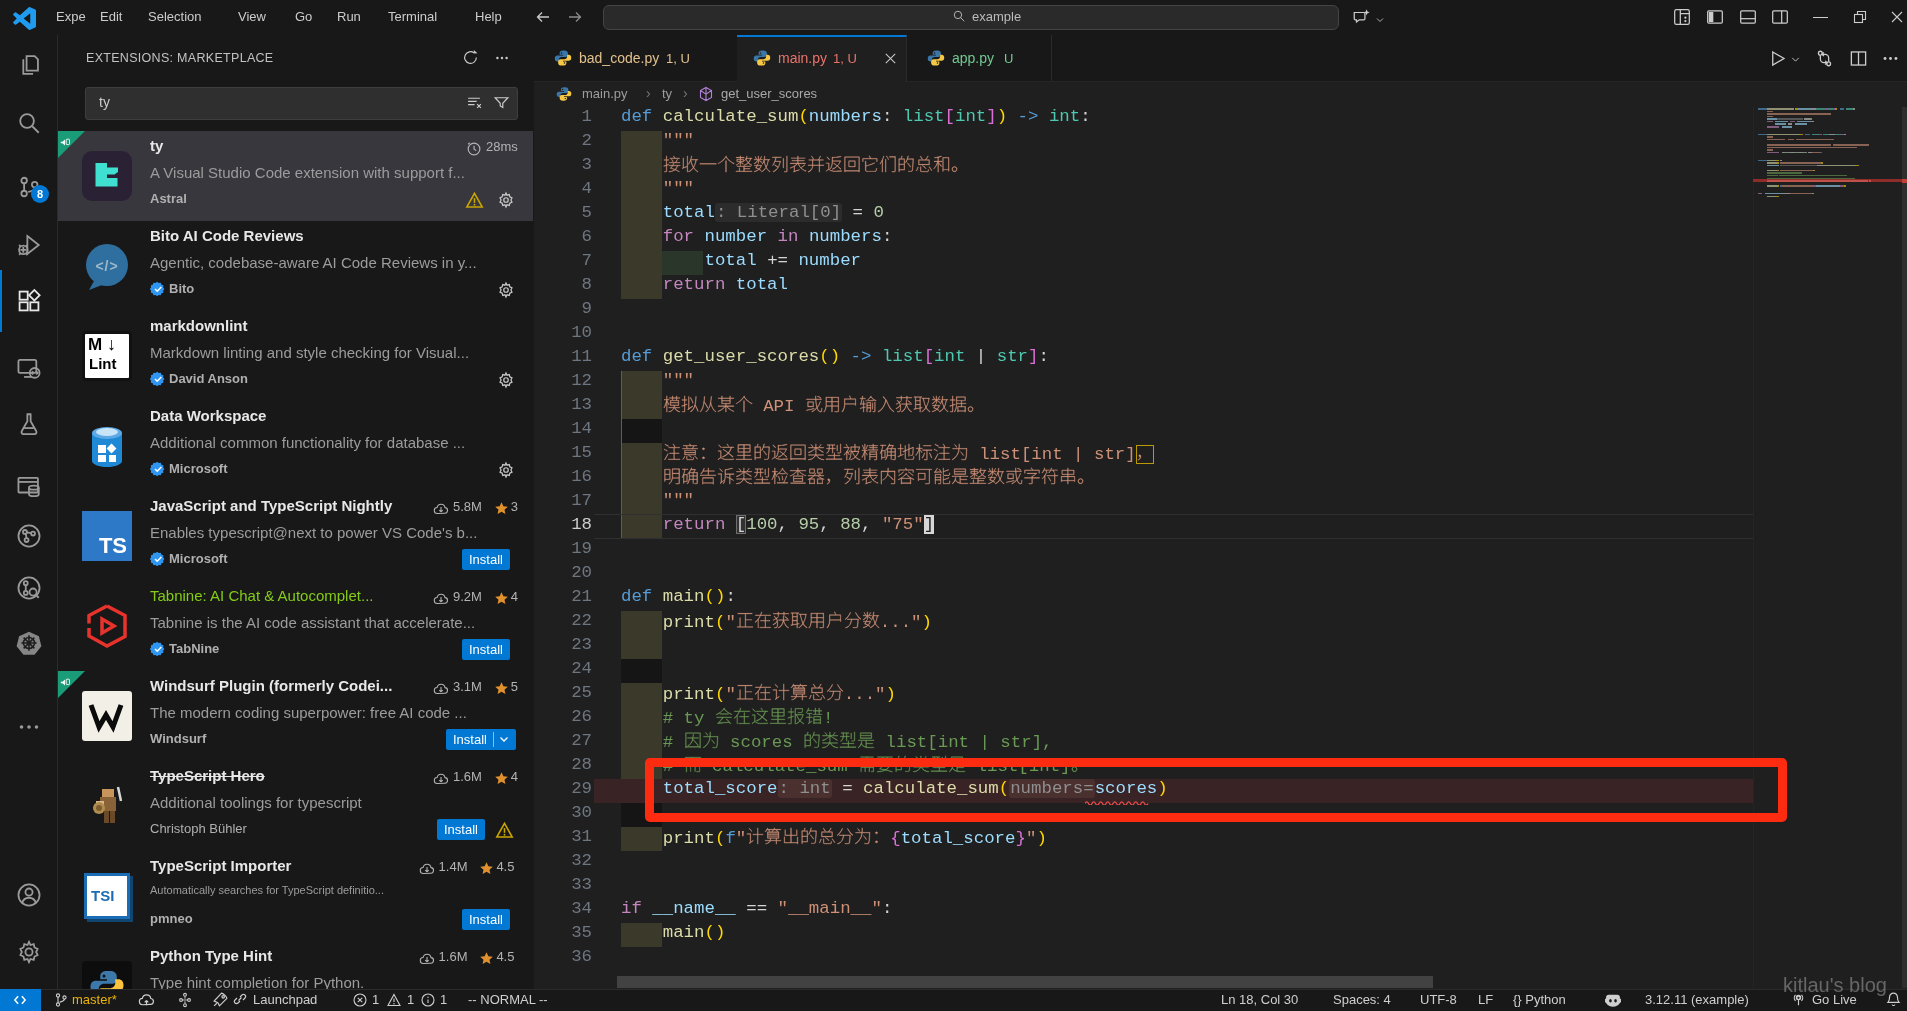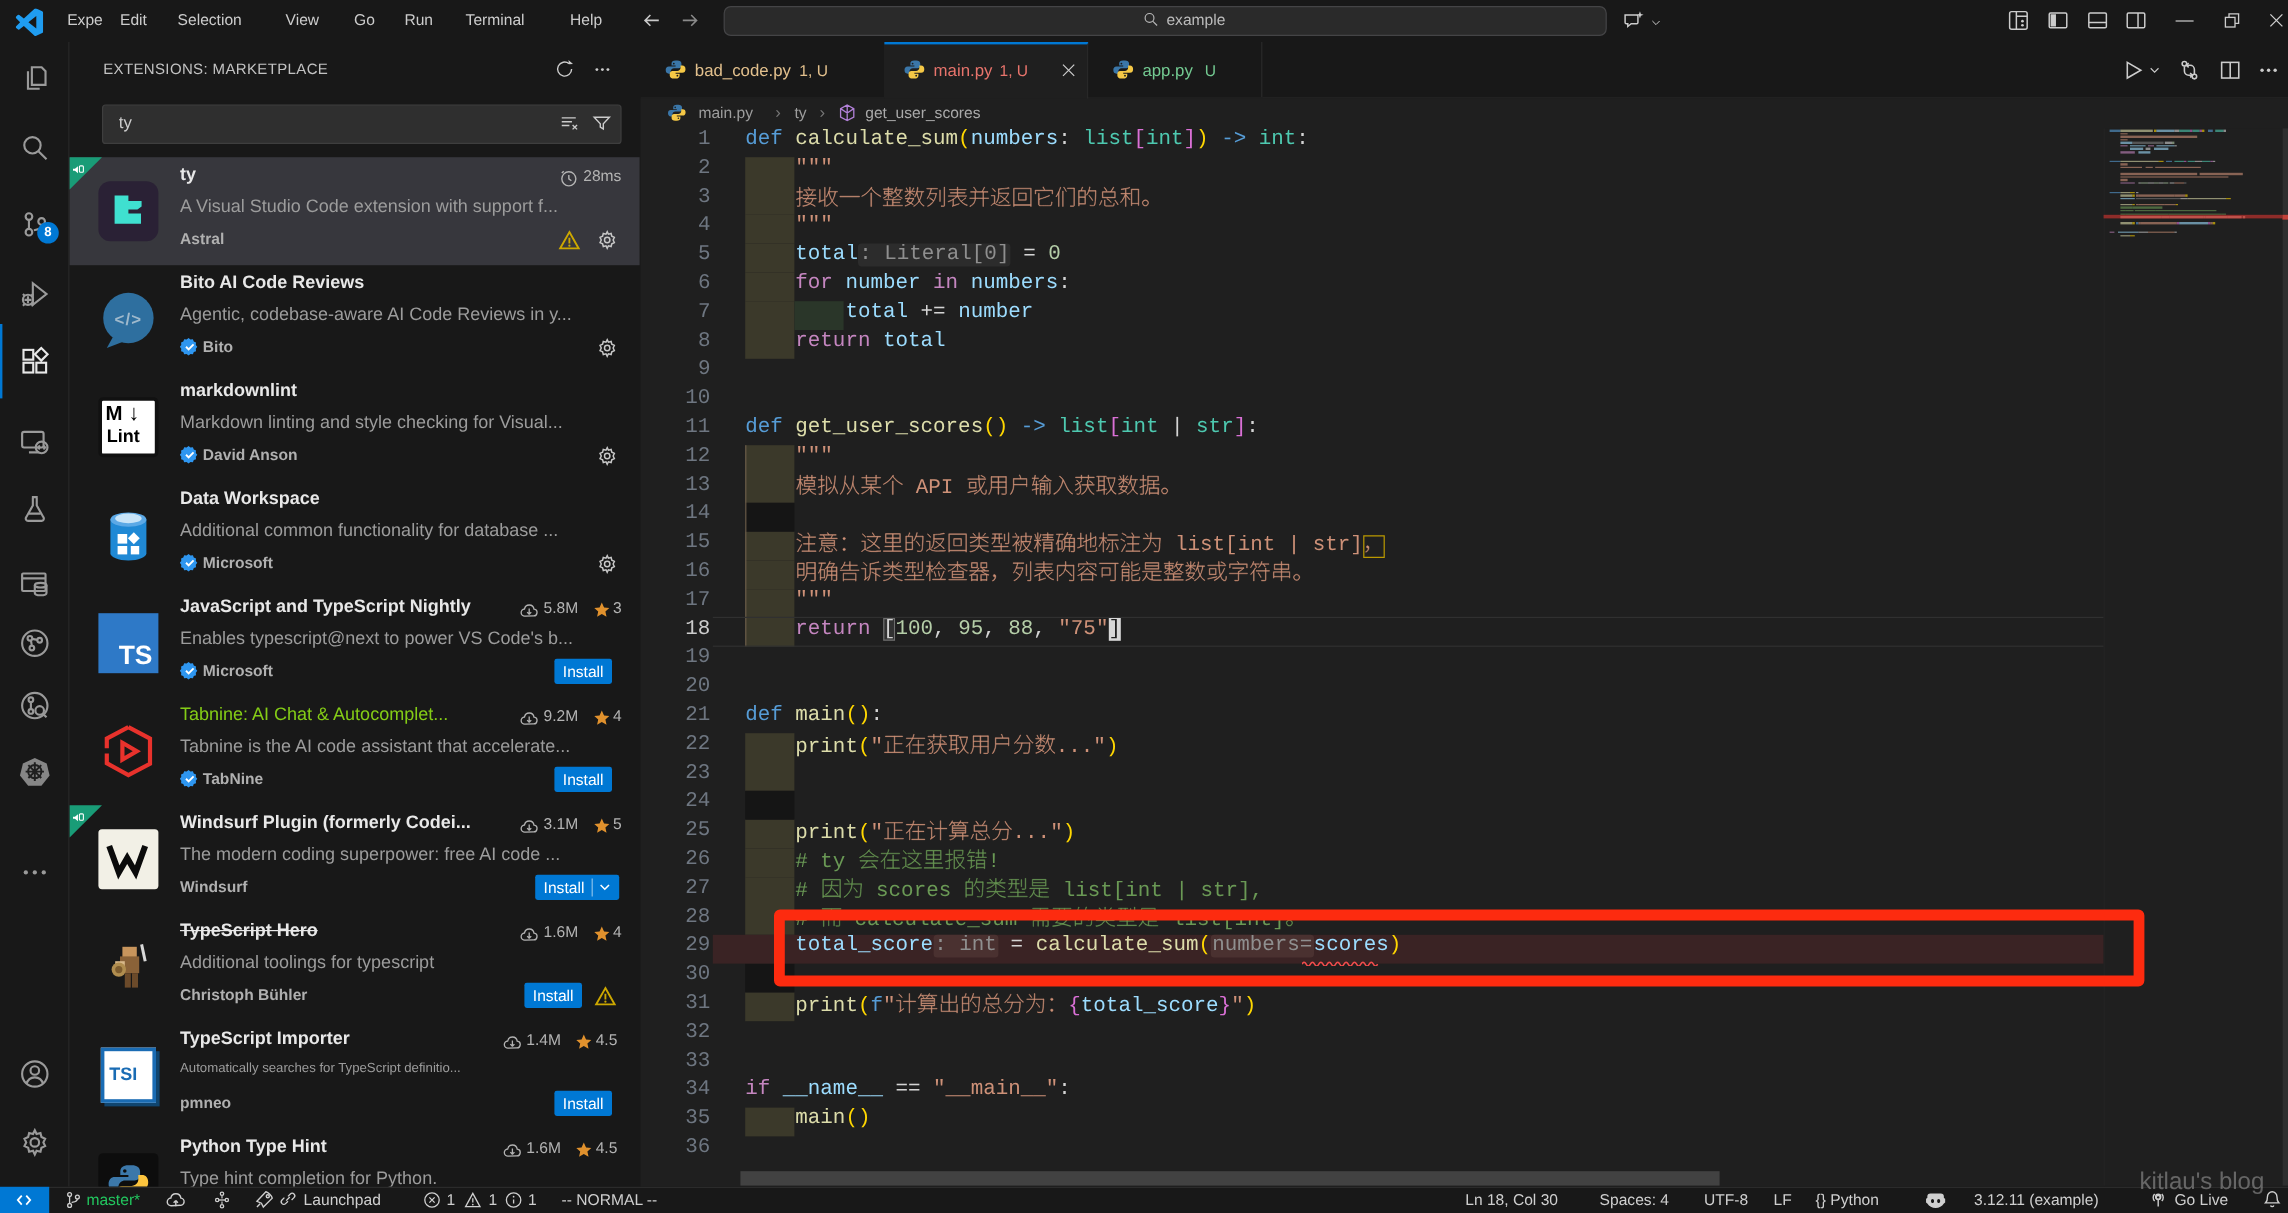--- a/index.html
+++ b/index.html
@@ -560,21 +560,21 @@
             <rect x="14" y="20" width="8" height="8" fill="#d9b98a"></rect>
             <rect x="22" y="30" width="5" height="12" fill="#6b4a2a"></rect>
             <rect x="28" y="30" width="5" height="12" fill="#6b4a2a"></rect>
             <path d="M36 6l3 14" stroke="#d8d8d8" stroke-width="2.5"></path>
             <circle cx="17" cy="27" r="6" fill="#b08d4f"></circle>
             <circle cx="17" cy="27" r="3" fill="#7d5c2e"></circle>
           </g>
         </svg></div>
       <div style="position:absolute;left:150px;top:767px;font-size:15px;font-weight:bold;color:#e8e8e8;text-decoration:line-through;white-space:nowrap">TypeScript Hero</div>
       <div style="position:absolute;left:150px;top:794px;font-size:15px;color:#9c9c9c;white-space:nowrap">Additional toolings for typescript</div>
-      <div style="position:absolute;left:150px;top:821px;font-size:13px;font-weight:bold;color:#b0b0b0">Christoph Bühler</div>
+      <div style="position:absolute;left:150px;top:821px;font-size:13px;font-weight:normal;color:#b0b0b0">Christoph Bühler</div>
 <div style="position:absolute;left:433.0px;top:771px;width:16px;height:16px;color:#b3b3b3"><svg width="16" height="16" viewBox="0 0 16 16" fill="none" style="">
           <path stroke="currentColor" stroke-width="1.1" fill="none" d="M4.5 12.5a3 3 0 0 1-.4-6A4 4 0 0 1 12 6.6a2.8 2.8 0 0 1-.6 5.6z"></path>
           <path stroke="currentColor" stroke-width="1.1" fill="none" d="M8 6v4.8M8 10.8L6.3 9.1M8 10.8l1.7-1.7"></path>
         </svg></div>
       <div style="position:absolute;left:453.0px;top:769px;font-size:13px;color:#b3b3b3">1.6M</div>
       <div style="position:absolute;left:493.8px;top:771px;width:15px;height:15px"><svg width="15" height="15" viewBox="0 0 16 16" fill="none" style="">
           <path fill="#e0912d" d="M8 1.2l2 4.3 4.7.5-3.5 3.2 1 4.6L8 11.4l-4.2 2.4 1-4.6L1.3 6l4.7-.5z"></path>
         </svg></div>
       <div style="position:absolute;left:510.8px;top:769px;font-size:13px;color:#b3b3b3">4</div>
 <div style="position:absolute;left:437px;top:819px;height:21px;background:#0078d4;border-radius:2px;color:#fff;font-size:13px;line-height:21px;padding:0 7px">Install</div>
@@ -1145,21 +1145,21 @@
 <div style="position:absolute;left:0;top:989px;width:41px;height:22px;background:#0078d4"></div>
 <div style="position:absolute;left:12px;top:993px;width:16px;height:15px"><svg width="16" height="15" viewBox="0 0 16 16" fill="none" style="">
         <path stroke="#fff" stroke-width="1.6" fill="none" d="M6 3.5L2.5 7.5l3.5 4M10 3.5l3.5 4-3.5 4"></path>
       </svg></div>
 <div style="position:absolute;left:53px;top:992px;width:16px;height:16px;color:#cfcfcf"><svg width="16" height="16" viewBox="0 0 16 16" fill="none" style="">
         <circle cx="5" cy="3.5" r="1.6" stroke="currentColor" stroke-width="1.1" fill="none"></circle>
         <circle cx="5" cy="12.5" r="1.6" stroke="currentColor" stroke-width="1.1" fill="none"></circle>
         <circle cx="11.5" cy="5.5" r="1.6" stroke="currentColor" stroke-width="1.1" fill="none"></circle>
         <path stroke="currentColor" stroke-width="1.1" fill="none" d="M5 5.1v5.8M11.5 7.1c0 2.3-3 2.5-4.8 3"></path>
       </svg></div>
-<div style="position:absolute;left:72px;top:989px;height:22px;line-height:22px;font-size:13px;color:#22c55e;white-space:pre">master*</div>
+<div style="position:absolute;left:72px;top:989px;height:22px;line-height:22px;font-size:13px;color:#eab308;white-space:pre">master*</div>
 <div style="position:absolute;left:138px;top:992px;width:17px;height:17px;color:#cfcfcf"><svg width="17" height="17" viewBox="0 0 16 16" fill="none" style="">
         <path stroke="currentColor" stroke-width="1.1" fill="none" d="M4.5 12a3 3 0 0 1-.4-6A4 4 0 0 1 12 6.1a2.8 2.8 0 0 1-.6 5.6z"></path>
         <path stroke="currentColor" stroke-width="1.1" fill="none" d="M8 12.5V8M8 8L6.3 9.7M8 8l1.7 1.7"></path>
       </svg></div>
 <div style="position:absolute;left:177px;top:992px;width:16px;height:16px;color:#cfcfcf"><svg width="16" height="16" viewBox="0 0 16 16" fill="none" style="">
         <circle cx="8" cy="2.8" r="1.4" stroke="currentColor" stroke-width="1.1" fill="none"></circle>
         <circle cx="8" cy="13.2" r="1.4" stroke="currentColor" stroke-width="1.1" fill="none"></circle>
         <path stroke="currentColor" stroke-width="1.1" fill="none" d="M8 4.4v2.3m0 2.6v2.3M5 8h6" opacity=".9"></path>
         <circle cx="12" cy="8" r="1.4" stroke="currentColor" stroke-width="1.1" fill="none"></circle>
         <circle cx="4" cy="8" r="1.4" stroke="currentColor" stroke-width="1.1" fill="none"></circle>

